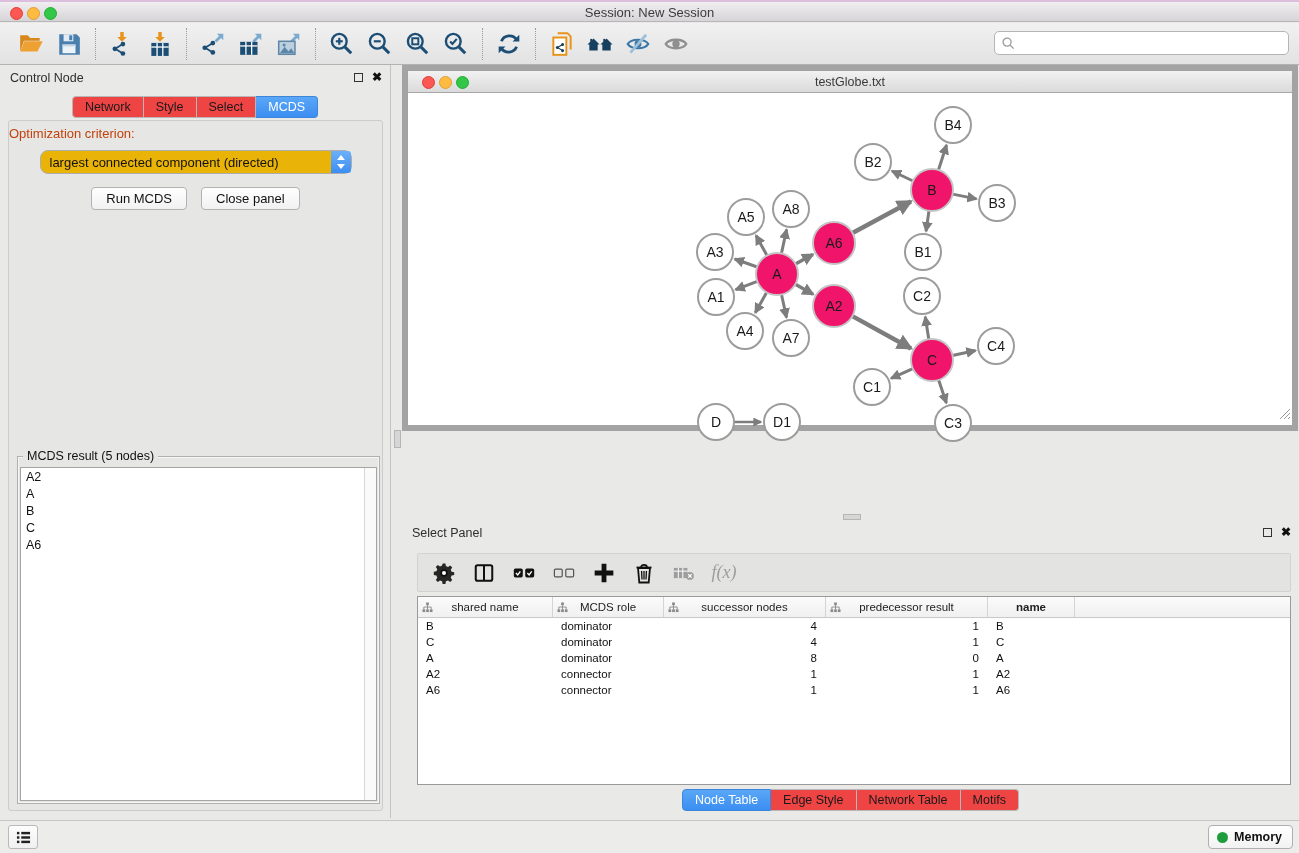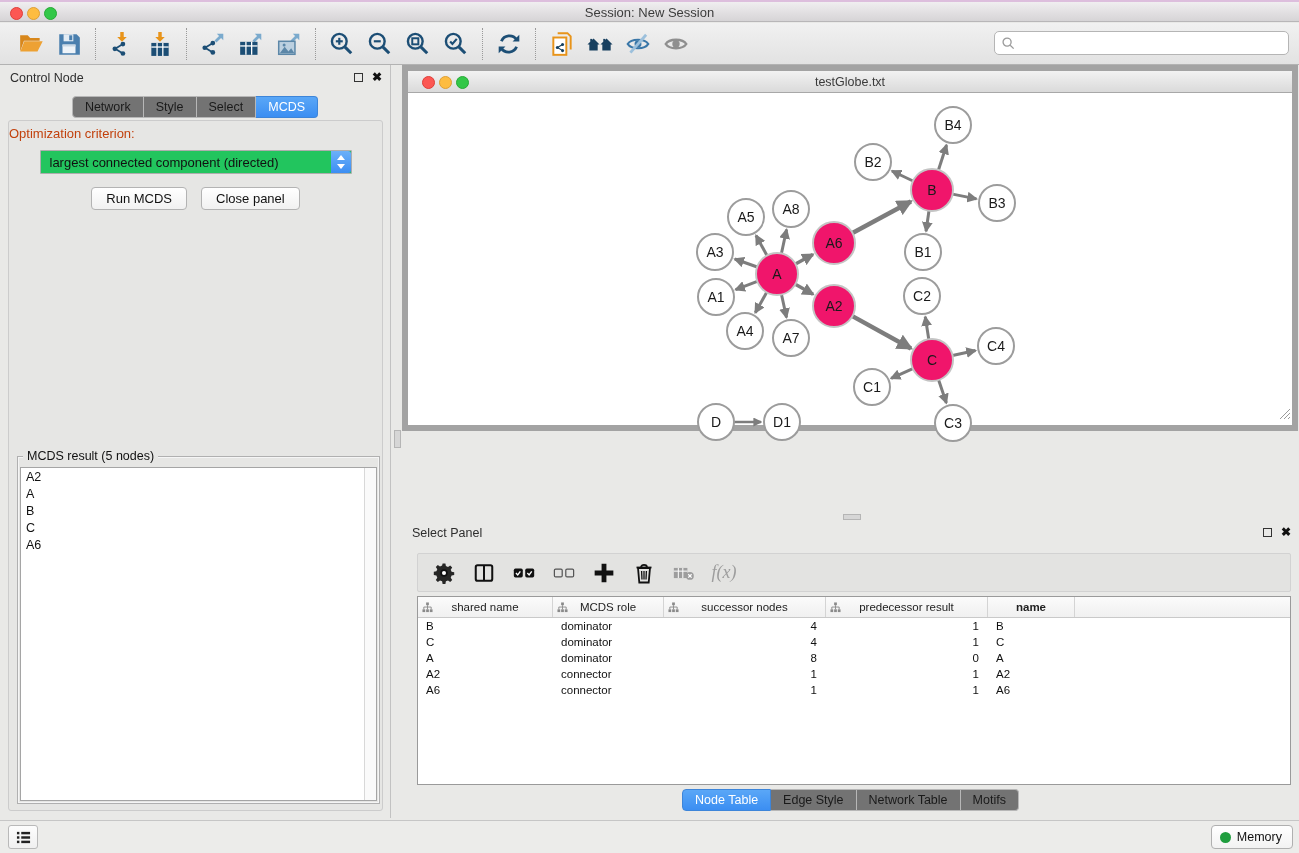--- a/index.html
+++ b/index.html
@@ -32,30 +32,30 @@
   
   .control-panel { position:absolute; left:0; top:65px; width:391px; height:753px;
     background:#e9e9e7; border-right:1px solid #c2c2c2; }
   .panel-header { position:relative; height:26px; }
   .panel-header .ph-title { position:absolute; left:10px; top:6px; font-size:12.5px; color:#2e2e2e; }
   .ph-icons { position:absolute; right:8px; top:7px; display:flex; gap:9px; align-items:center; }
   .float-box { width:9px; height:9px; border:1.5px solid #333; display:inline-block; cursor:pointer; }
   .close-x { font-size:12px; font-weight:bold; color:#111; line-height:10px; cursor:pointer; }
 
   .seg-tabs { display:flex; justify-content:center; margin-top:5px; }
-  .seg-tab { font-size:12.5px; padding:3px 12px; background:#737373; border:1px solid #b7b7b7; border-left:none; color:#1a1a1a; cursor:pointer; }
+  .seg-tab { font-size:12.5px; padding:3px 12px; background:#ef4444; border:1px solid #b7b7b7; border-left:none; color:#1a1a1a; cursor:pointer; }
   .seg-tab:first-child { border-left:1px solid #b7b7b7; border-radius:4px 0 0 4px; }
   .seg-tab:last-child { border-radius:0 4px 4px 0; }
   .seg-tab.active { background:linear-gradient(#5aa7f7,#3b8ef2); border-color:#3d85d9; color:#fff; }
 
   .cp-inner { position:absolute; left:8px; top:55px; width:375px; height:691px;
     background:#e6e6e4; border:1px solid #cccccc; border-radius:3px; }
   .opt-label { text-align:left; margin-top:5px; font-size:13px; color:#c2410c; }
-  .combo { position:relative; width:312px; height:24px; margin:9px auto 12px; background:#22c55e;
-    border:1px solid #adadad; border-radius:1px; }
+  .combo { position:relative; width:312px; height:24px; margin:9px auto 12px; background:#eab308;
+    border:1px solid #adadad; border-radius:8px; }
   .combo .combo-text { position:absolute; left:9px; top:4px; font-size:13px; color:#111; white-space:nowrap; }
   .combo .spinner { position:absolute; right:0; top:0; width:20px; height:22px; border-radius:0 3px 3px 0;
     background:linear-gradient(#6cb0f8,#3c8ef3); }
   .combo .spinner:before, .combo .spinner:after { content:""; position:absolute; left:6px; border-left:4px solid transparent; border-right:4px solid transparent; }
   .combo .spinner:before { top:4px; border-bottom:5px solid #fff; }
   .combo .spinner:after { bottom:4px; border-top:5px solid #fff; }
   .btn-row { display:flex; justify-content:center; gap:14px; margin-top:13px; }
   .push-btn { font-size:13px; padding:3px 14px; background:linear-gradient(#ffffff,#f1f1f1);
     border:1px solid #b3b3b3; border-radius:4px; color:#111; cursor:pointer; }
 
@@ -99,21 +99,21 @@
   .td { font-size:11.5px; color:#111; padding:0 9px 0 8px; white-space:nowrap; }
   .td.num { text-align:right; }
 
   .bottom-tabs { position:absolute; left:0; right:0; bottom:7px; display:flex; justify-content:center; }
 
   
   .statusbar { position:absolute; left:0; top:820px; width:1299px; height:33px; background:#ececea; border-top:1px solid #c6c6c6; }
   .list-btn { position:absolute; left:8px; top:4px; width:30px; height:24px; background:linear-gradient(#fdfdfd,#f0f0f0);
     border:1px solid #b9b9b9; border-radius:3px; display:flex; align-items:center; justify-content:center; cursor:pointer; }
   .memory-btn { position:absolute; right:6px; top:4px; height:24px; padding:0 10px 0 8px; background:linear-gradient(#ffffff,#f2f2f2);
-    border:1px solid #b0b0b0; border-radius:4px; display:flex; align-items:center; gap:6px; font-size:12.5px; color:#111; cursor:pointer; }
+    border:1px solid #b0b0b0; border-radius:4px; display:flex; align-items:center; gap:6px; font-size:12.5px; color:#111; cursor:pointer;font-weight:bold; }
   .mem-dot { width:11px; height:11px; border-radius:50%; background:#1f9d3e; }
 </style>
 </head>
 <body>
 
 <div class="titlebar">
   <span class="tl red"></span>
   <span class="tl yellow"></span>
   <span class="tl green"></span>
   <div class="title">Session: New Session</div>

